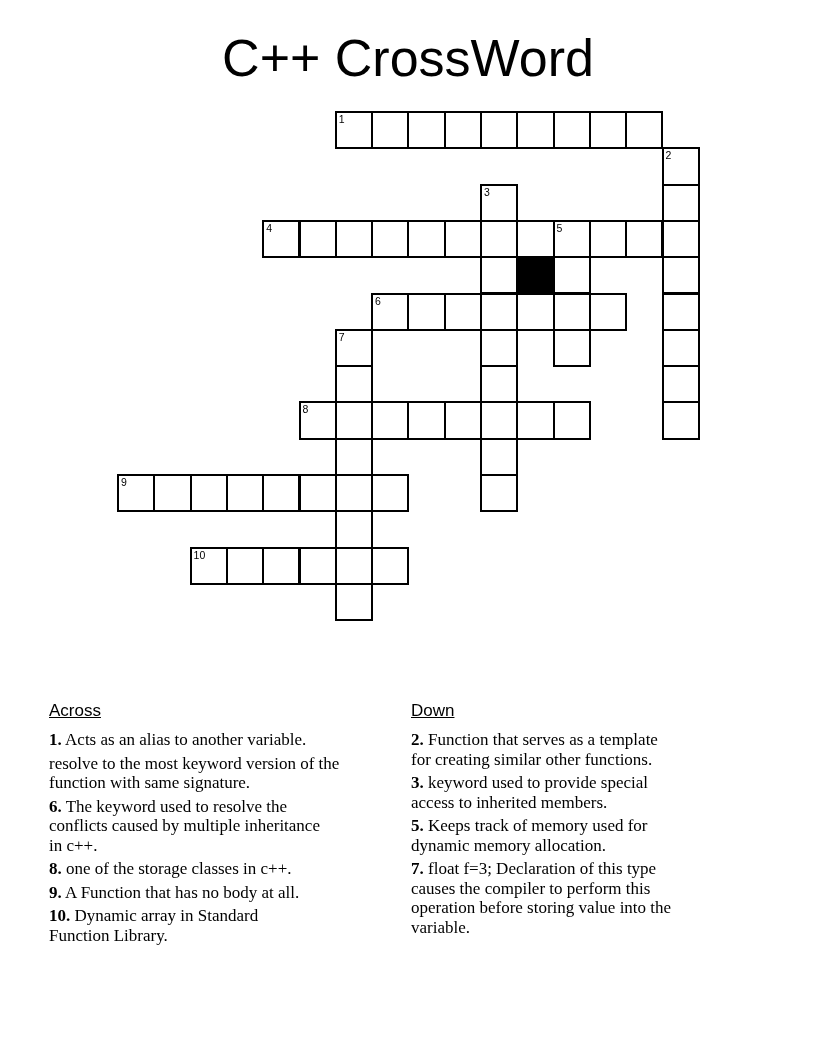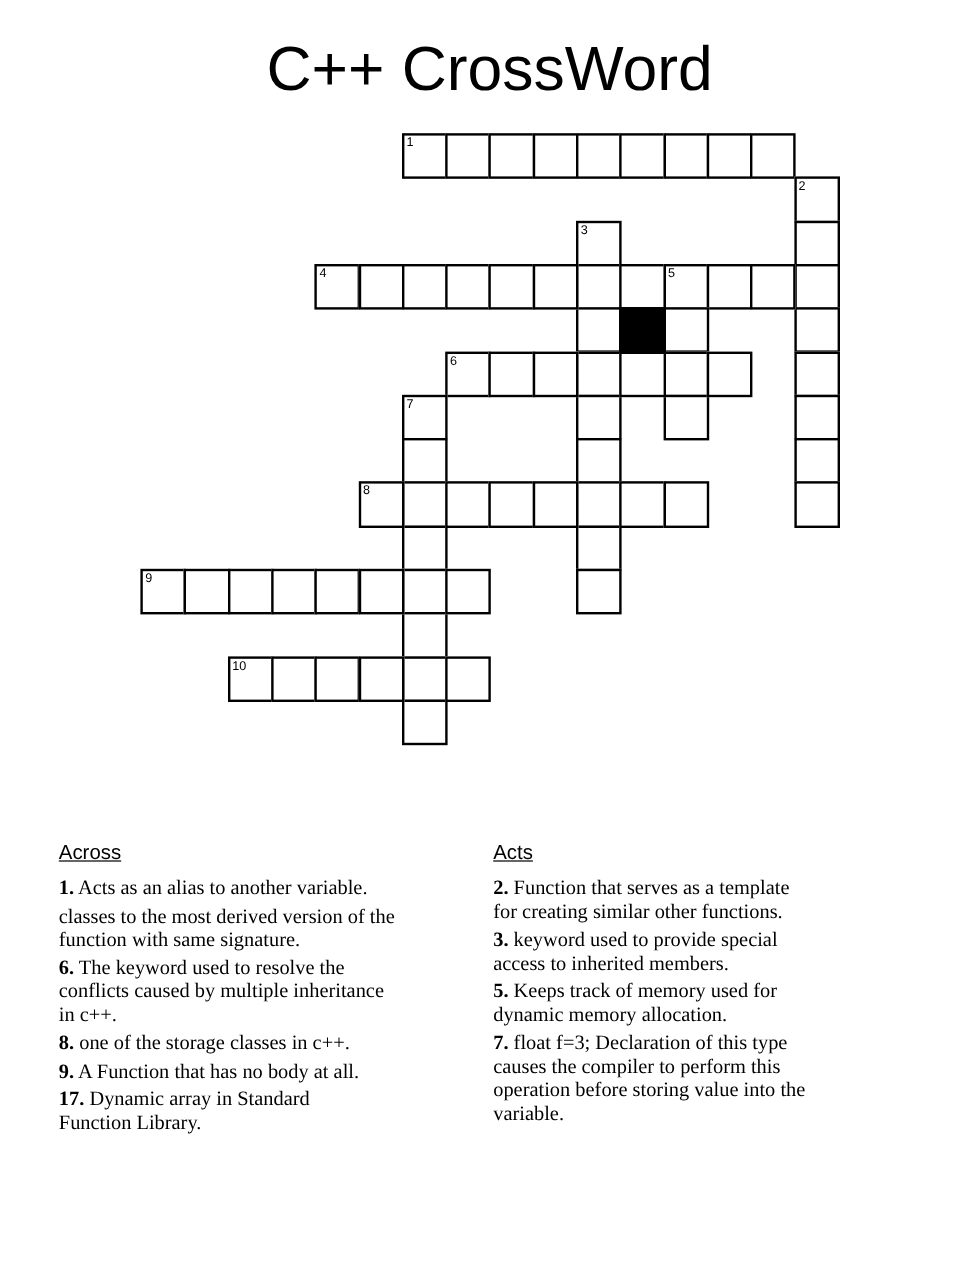--- a/index.html
+++ b/index.html
@@ -158,43 +158,43 @@
     <div class="cell-num" style="left: 193.6px; top: 549.6px;">10</div>
   </div>
 
 <div class="clue-col across">
   <div class="section-heading">Across</div>
   <div>
       <div class="clue">
         <div class="clue-line"><b>1.</b> Acts as an alias to another variable.</div>
       </div>
       <div class="clue">
-        <div class="clue-line">classes to the most derived version of the</div>
+        <div class="clue-line">resolve to the most keyword version of the</div>
         <div class="clue-line">function with same signature.</div>
       </div>
       <div class="clue">
         <div class="clue-line"><b>6.</b> The keyword used to resolve the</div>
         <div class="clue-line">conflicts caused by multiple inheritance</div>
         <div class="clue-line">in c++.</div>
       </div>
       <div class="clue">
         <div class="clue-line"><b>8.</b> one of the storage classes in c++.</div>
       </div>
       <div class="clue">
         <div class="clue-line"><b>9.</b> A Function that has no body at all.</div>
       </div>
       <div class="clue">
-        <div class="clue-line"><b>17.</b> Dynamic array in Standard</div>
+        <div class="clue-line"><b>10.</b> Dynamic array in Standard</div>
         <div class="clue-line">Function Library.</div>
       </div>
     </div>
 </div>
 
 <div class="clue-col down">
-  <div class="section-heading">Acts</div>
+  <div class="section-heading">Down</div>
   <div>
       <div class="clue">
         <div class="clue-line"><b>2.</b> Function that serves as a template</div>
         <div class="clue-line">for creating similar other functions.</div>
       </div>
       <div class="clue">
         <div class="clue-line"><b>3.</b> keyword used to provide special</div>
         <div class="clue-line">access to inherited members.</div>
       </div>
       <div class="clue">

